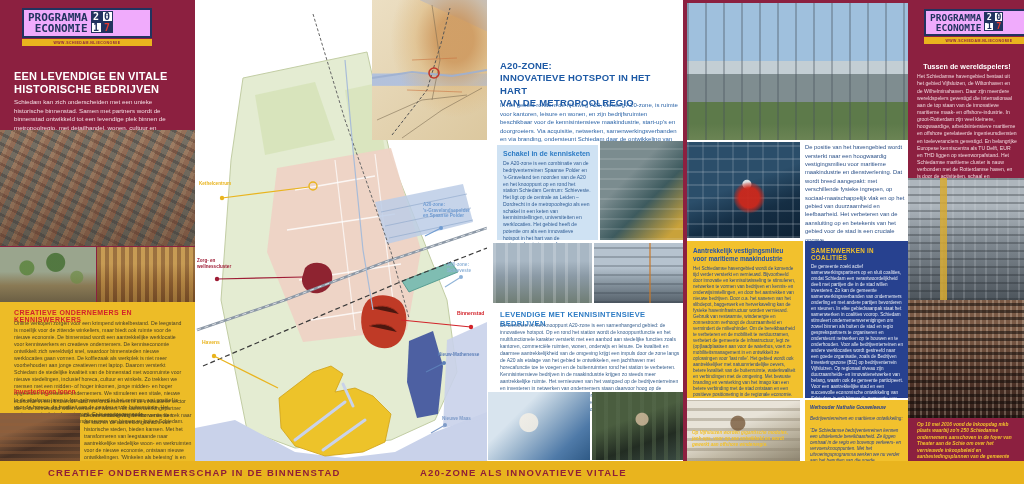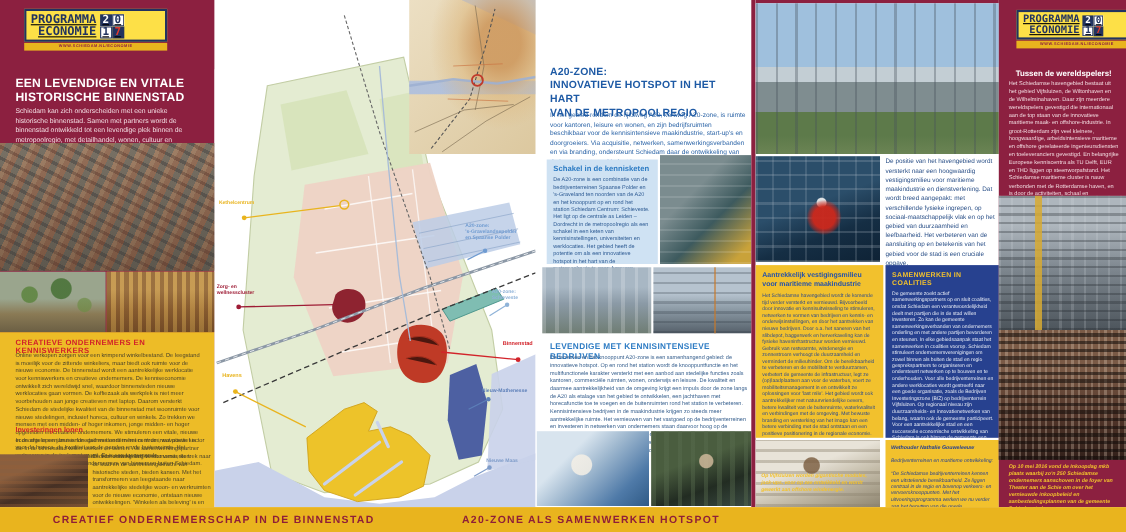--- a/index.html
+++ b/index.html
@@ -4,21 +4,21 @@
 <style>
   html,body{margin:0;padding:0;background:#fff;}
   #canvas{position:relative;width:1024px;height:484px;overflow:hidden;background:#fff;
           font-family:"Liberation Sans",sans-serif;-webkit-font-smoothing:antialiased;}
   .abs{position:absolute;}
   .pre{white-space:pre-line;}
   
   .half{transform:scale(.5);transform-origin:0 0;}
   
   .logo{position:absolute;}
-  .logo-box{display:flex;background:#fde047;border:2px solid #22335f;align-items:flex-end;text-decoration:underline;}
+  .logo-box{display:flex;background:#f0abfc;border:2px solid #22335f;align-items:flex-start;}
   .logo-words{font-family:"DejaVu Sans Mono","Liberation Mono",monospace;font-weight:bold;
               color:#22335f;font-size:11px;line-height:11px;padding:2px 2px 2px 4px;text-align:right;white-space:pre-line;}
   .logo-year{display:grid;grid-template-columns:11px 11px;grid-auto-rows:11px;margin:1px;}
   .logo-cell{display:flex;align-items:center;justify-content:center;
              font-family:"DejaVu Sans Mono","Liberation Mono",monospace;font-weight:bold;font-size:10px;line-height:10px;}
   .c-nw{background:#22335f;color:#fff;}
   .c-wn{background:#fff;color:#22335f;box-shadow:inset 0 0 0 1px #22335f;}
   .c-red{background:#22335f;color:#e03a2f;}
   .logo-strip{background:#e9b41e;height:7px;overflow:hidden;margin-top:1px;}
   .logo-strip span{display:block;width:260px;font-size:7px;line-height:14px;font-weight:bold;
@@ -81,21 +81,21 @@
         <div class="logo-cell c-wn">0</div>
         <div class="logo-cell c-wn">1</div>
         <div class="logo-cell c-red">7</div>
       </div>
     </div>
     <div class="logo-strip" style="width:130px;">
         <span>WWW.SCHIEDAM.NL/ECONOMIE</span>
       </div>
   </div>
 
-  <div class="abs l-title" style="left:14px;top:70px;width:170px;">EEN LEVENDIGE EN VITALE HISTORISCHE BINNENSTAD</div>
+  <div class="abs l-title" style="left:14px;top:70px;width:170px;">EEN LEVENDIGE EN VITALE HISTORISCHE BEDRIJVEN</div>
   <div class="abs l-intro" style="left:14px;top:98px;width:168px;">Schiedam kan zich onderscheiden met een unieke historische binnenstad. Samen met partners wordt de binnenstad ontwikkeld tot een levendige plek binnen de metropoolregio, met detailhandel, wonen, cultuur en voorzieningen, en ook als werkmilieu voor ondernemers in de innovatieve en creatieve sector.</div>
 
   <div class="photo" style="left:0;top:130px;width:195px;height:116px;
        background-color:#75695a;
        background-image:
          repeating-linear-gradient(115deg, rgba(165,84,48,.4) 0 5px, rgba(95,88,78,.4) 5px 11px, rgba(205,122,72,.32) 11px 15px),
          repeating-linear-gradient(27deg, rgba(35,35,42,.42) 0 3px, transparent 3px 9px),
          linear-gradient(180deg,#8a8274,#5c574d);"></div>
 
   <div class="photo" style="left:0;top:247px;width:96px;height:55px;
@@ -313,16 +313,16 @@
          background-image:
            repeating-linear-gradient(0deg, rgba(15,10,8,.55) 0 3px, transparent 3px 7px),
            repeating-linear-gradient(90deg, rgba(235,215,195,.28) 0 2px, transparent 2px 6px),
            linear-gradient(180deg,#7a5a46 0 30%,#52362a 65%,#32201a);"></div>
 
     <div class="abs fr-cap half" style="left:9px;top:421px;width:200px;">Op 10 mei 2016 vond de Inkoopdag mkb plaats waarbij zo'n 250 Schiedamse ondernemers aanschoven in de foyer van Theater aan de Schie om over het vernieuwde inkoopbeleid en aanbestedingsplannen van de gemeente Schiedam te horen.</div>
   </div>
 
   <div class="abs footer" style="left:0;top:461px;width:1024px;height:23px;">
     <span style="left:48px;">CREATIEF ONDERNEMERSCHAP IN DE BINNENSTAD</span>
-    <span style="left:420px;">A20-ZONE ALS SAMENWERKEN HOTSPOT</span>
+    <span style="left:420px;">A20-ZONE ALS INNOVATIEVE VITALE</span>
   </div>
 
 </div>
 
 </body></html>

